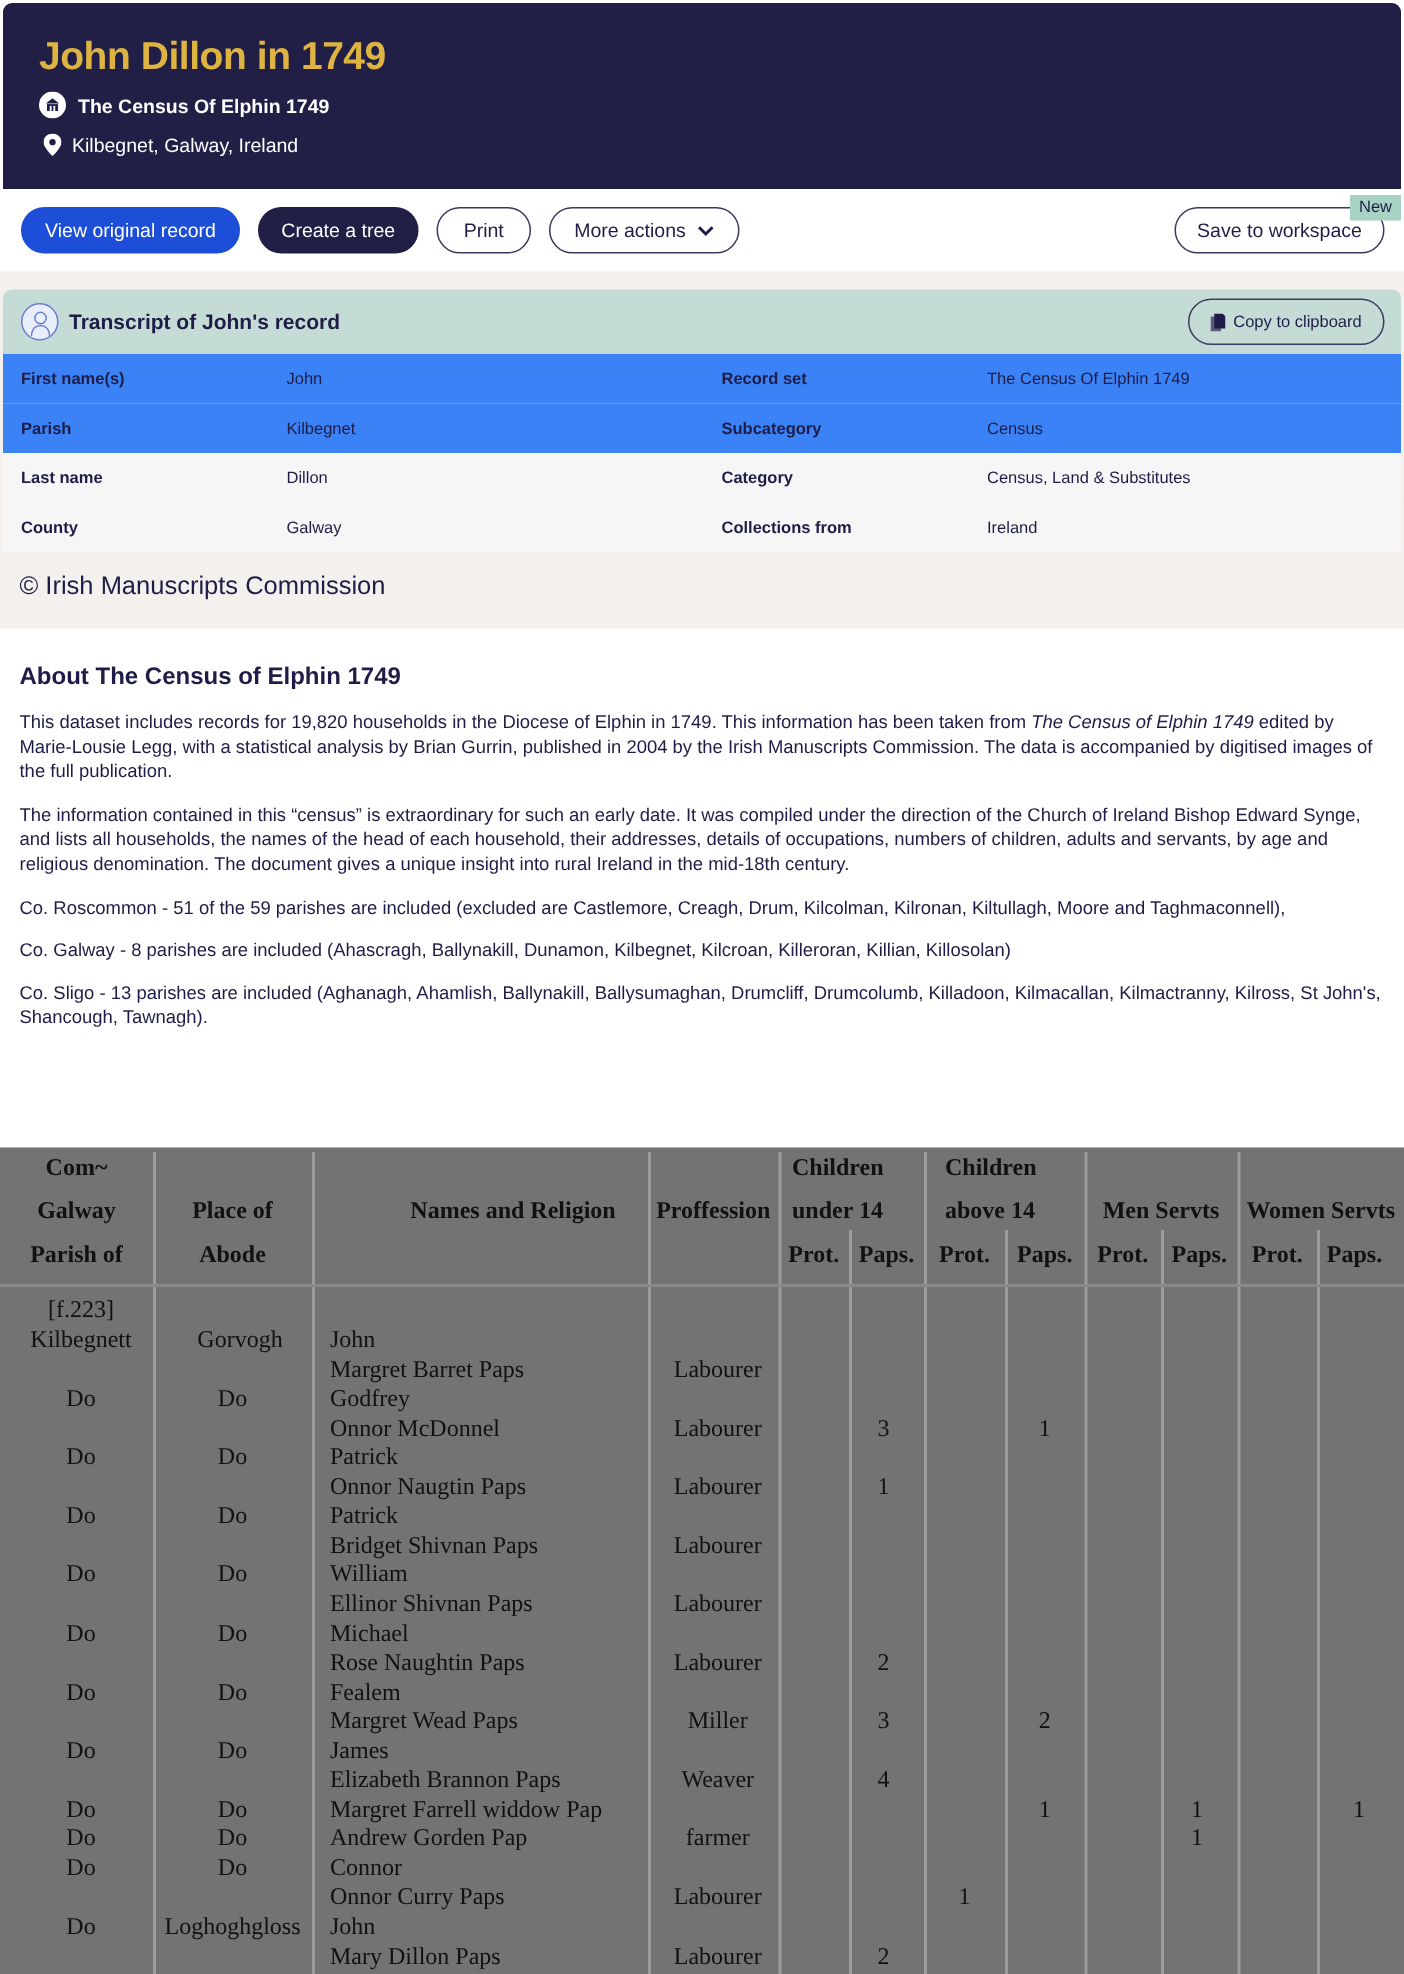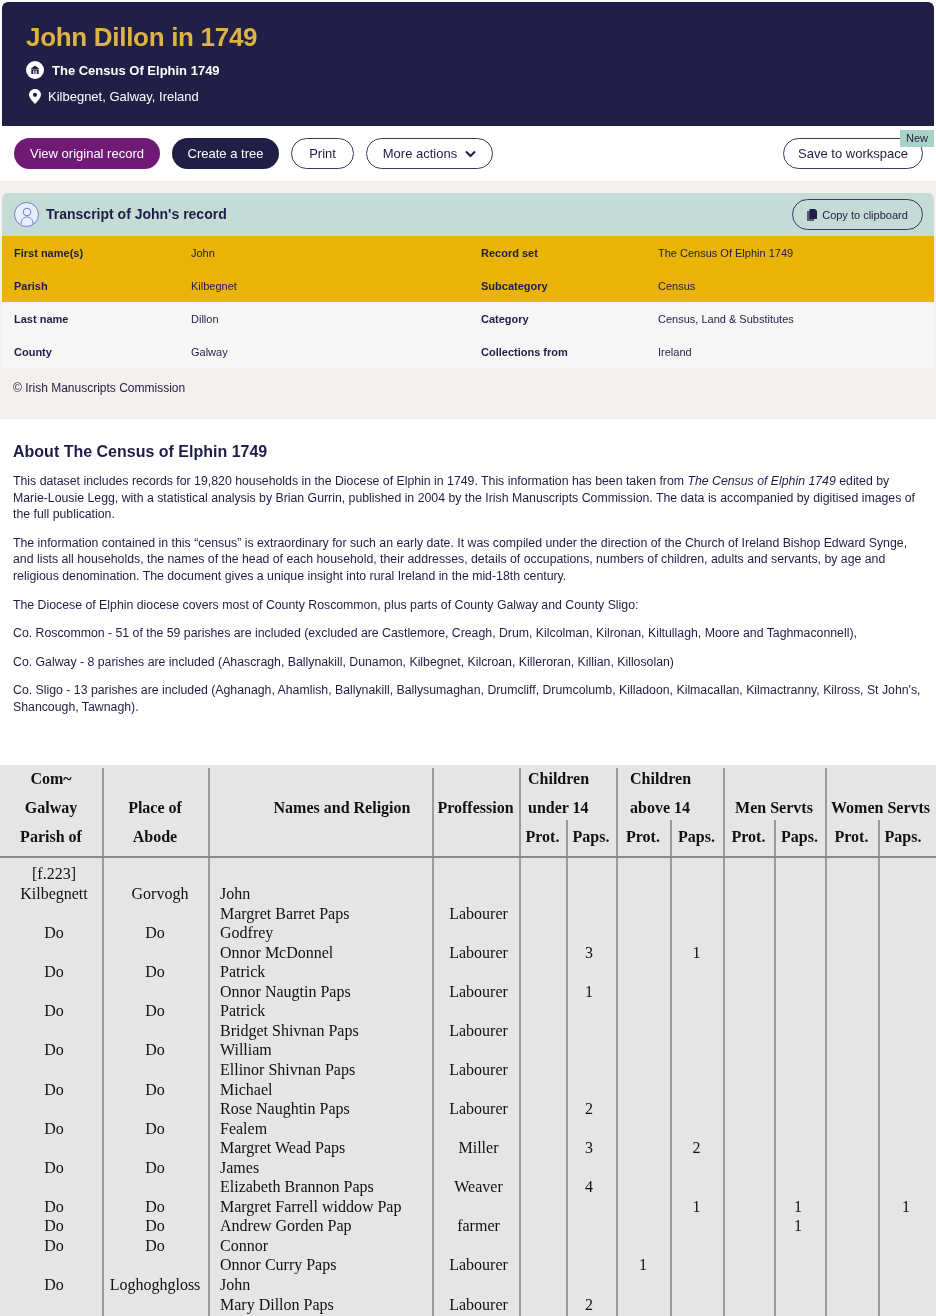--- a/index.html
+++ b/index.html
@@ -11,56 +11,56 @@
   .hero h1 { position: absolute; left: 24px; top: 20px; font-size: 26px; font-weight: 700; color: #ddb441; letter-spacing: -0.3px; }
   .hero .meta { position: absolute; left: 24px; display: flex; align-items: center; color: #ffffff; font-size: 13px; }
   .hero .meta.m1 { top: 59px; font-weight: 700; }
   .hero .meta.m2 { top: 85px; }
   .hero .meta .ic { width: 18px; height: 18px; margin-right: 8px; display: inline-flex; align-items: center; justify-content: center; }
   .hero .meta.m2 .ic { width: 14px; margin-right: 6px; margin-left: 2px; }
 
   
   .actions { position: absolute; left: 0; top: 126px; width: 936px; height: 55px; background: #ffffff; }
   .btn { position: absolute; top: 12px; height: 31px; border-radius: 16px; font-size: 13px; display: flex; align-items: center; justify-content: center; cursor: pointer; font-family: "Liberation Sans", sans-serif; }
-  .btn.dark { background: #701a75; color: #fff; border: none; }
+  .btn.dark { background: #1d4ed8; color: #fff; border: none; }
   .btn.darker { background: #221f47; color: #fff; border: none; }
   .btn.outline { background: #fff; color: #1f1d47; border: 1px solid #3b3960; }
   .btn .chev { margin-left: 8px; display: inline-flex; }
   .new-badge { position: absolute; right: 2px; top: 130px; background: #a8d2c4; color: #1f1d47; font-size: 11px; padding: 2px 6px 3px 6px; }
 
   .gap-bar { position: absolute; left: 0; top: 181px; width: 936px; height: 12px; background: #f3f0ed; }
 
   
   .transcript { position: absolute; left: 0; top: 193px; width: 936px; height: 226px; background: #f3f0ed; }
   .transcript-head { position: absolute; left: 2px; top: 0; width: 932px; height: 43px; background: #c4dcd5; border-radius: 6px 6px 0 0; }
   .transcript-head .avatar { position: absolute; left: 12px; top: 9px; width: 25px; height: 25px; border-radius: 50%; border: 1px solid #6d7fcf; background: #e9eefc; display: flex; align-items: center; justify-content: center; }
   .transcript-head .title { position: absolute; left: 44px; top: 13px; font-size: 14px; font-weight: 700; color: #1f1d47; }
   .copy-btn { position: absolute; right: 11px; top: 6px; height: 31px; width: 131px; border-radius: 16px; border: 1px solid #3b3960; background: transparent; color: #1f1d47; font-size: 11px; display: flex; align-items: center; justify-content: center; cursor: pointer; font-family: "Liberation Sans", sans-serif; }
   .copy-btn .ic { margin-right: 5px; display: inline-flex; }
 
   .grid { position: absolute; left: 2px; top: 43px; width: 932px; }
   .grid .row { height: 33px; display: flex; align-items: center; font-size: 11px; }
-  .grid .row.odd { background: #eab308; }
+  .grid .row.odd { background: #3b82f6; }
   .grid .row.even { background: #f6f6f6; }
   .grid .lbl { font-weight: 700; color: #1f1d47; }
   .grid .c1 { position: absolute; left: 12px; }
   .grid .c2 { position: absolute; left: 189px; }
   .grid .c3 { position: absolute; left: 479px; }
   .grid .c4 { position: absolute; left: 656px; }
   .grid .row { position: relative; }
-  .copyright { position: absolute; left: 13px; top: 188px; font-size: 12px; color: #1f1d47; }
+  .copyright { position: absolute; left: 13px; top: 188px; font-size: 17px; color: #1f1d47; }
 
   
   .about { position: absolute; left: 13px; top: 443px; width: 910px; }
   .about h2 { font-size: 16px; font-weight: 700; color: #1f1d47; margin-bottom: 12px; }
   .about p { font-size: 12.3px; line-height: 16.6px; color: #1f1d47; margin-bottom: 12px; }
   .about p.single { margin-bottom: 12px; }
 
   
-  .census { position: absolute; left: 0; top: 765px; width: 936px; height: 551px; font-family: "Liberation Serif", serif; color: #111; background: #e5e5e5; }
+  .census { position: absolute; left: 0; top: 765px; width: 936px; height: 551px; font-family: "Liberation Serif", serif; color: #111; background: #737373; }
   .census .vl { position: absolute; top: 3px; bottom: 0; width: 1.5px; background: #9c9c9c; }
   .census .vl.sub { top: 55px; }
   .census .hl { position: absolute; left: 0; width: 936px; top: 91px; height: 2px; background: #8a8a8a; }
   .census .h { position: absolute; font-size: 16px; font-weight: 700; text-align: center; white-space: nowrap; }
   .census .t { position: absolute; font-size: 16px; white-space: nowrap; }
   .census .tc { position: absolute; font-size: 16px; text-align: center; white-space: nowrap; }
 </style>
 </head>
 <body>
 
@@ -152,21 +152,20 @@
       <span class="c4">Ireland</span>
     </div>
   </div>
   <div class="copyright">© Irish Manuscripts Commission</div>
 </div>
 
 <div class="about">
   <h2>About The Census of Elphin 1749</h2>
   <p><span>This dataset includes records for 19,820 households in the Diocese of Elphin in 1749. This information has been taken from </span><em>The Census of Elphin 1749</em><span> edited by Marie-Lousie Legg, with a statistical analysis by Brian Gurrin, published in 2004 by the Irish Manuscripts Commission. The data is accompanied by digitised images of the full publication.</span></p>
   <p>The information contained in this “census” is extraordinary for such an early date. It was compiled under the direction of the Church of Ireland Bishop Edward Synge, and lists all households, the names of the head of each household, their addresses, details of occupations, numbers of children, adults and servants, by age and religious denomination. The document gives a unique insight into rural Ireland in the mid-18th century.</p>
-  <p class="single">The Diocese of Elphin diocese covers most of County Roscommon, plus parts of County Galway and County Sligo:</p>
   <p class="single">Co. Roscommon - 51 of the 59 parishes are included (excluded are Castlemore, Creagh, Drum, Kilcolman, Kilronan, Kiltullagh, Moore and Taghmaconnell),</p>
   <p class="single">Co. Galway - 8 parishes are included (Ahascragh, Ballynakill, Dunamon, Kilbegnet, Kilcroan, Killeroran, Killian, Killosolan)</p>
   <p>Co. Sligo - 13 parishes are included (Aghanagh, Ahamlish, Ballynakill, Ballysumaghan, Drumcliff, Drumcolumb, Killadoon, Kilmacallan, Kilmactranny, Kilross, St John's, Shancough, Tawnagh).</p>
 </div>
 
 <div class="census" id="census">
 
   <div class="vl" style="left:102px"></div>
   <div class="vl" style="left:208px"></div>
   <div class="vl" style="left:432px"></div>

